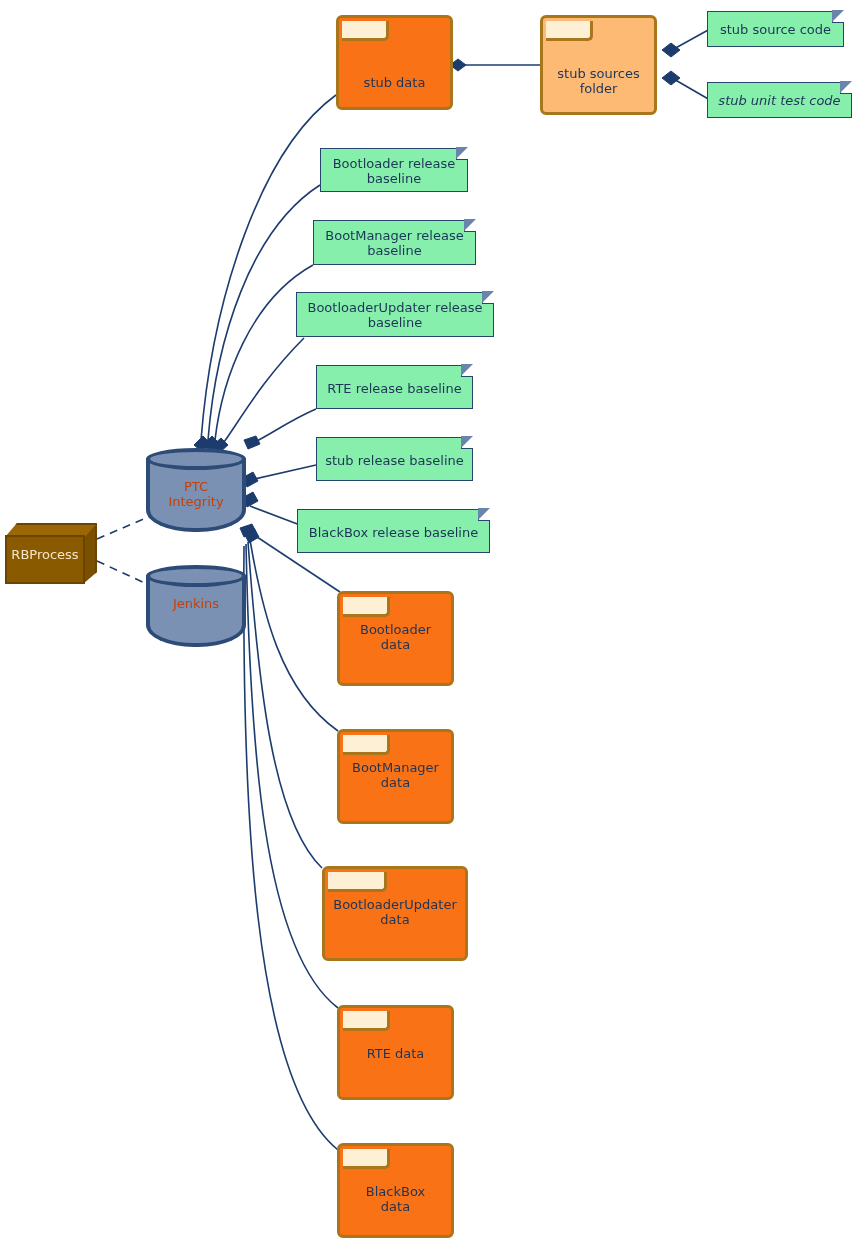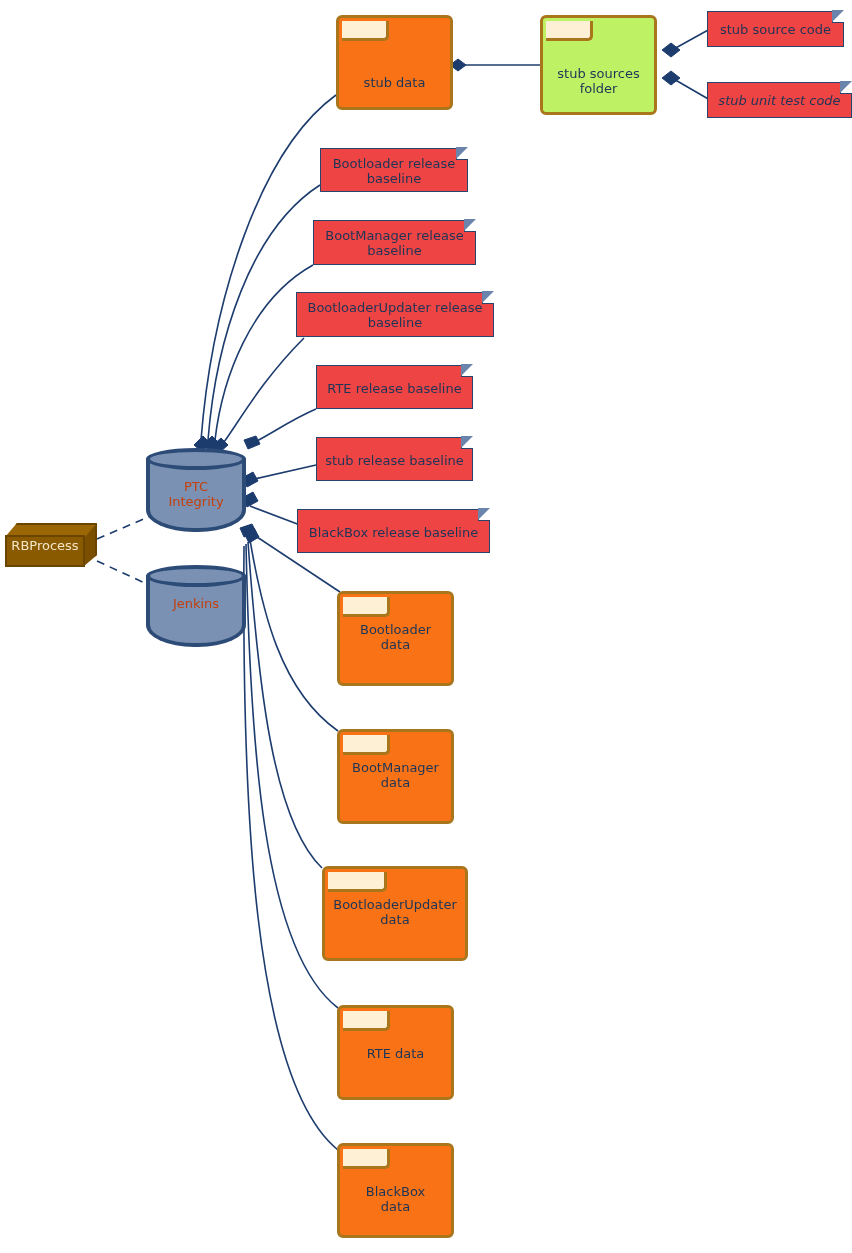--- a/index.html
+++ b/index.html
@@ -44,21 +44,21 @@
     left: 0;
     right: 0;
     text-align: center;
     line-height: 15px;
     white-space: pre-line;
     pointer-events: none;
   }
 
   
   .artifact {
-    background: #ef4444;
+    background: #86efac;
     border: 1px solid #25456E;
     color: #1D3557;
     font-size: 13px;
   }
   .artifact .fold {
     position: absolute;
     top: -1px;
     right: -1px;
     width: 12px;
     height: 12px;
@@ -79,21 +79,21 @@
   }
 
   
   .folder {
     border: 3px solid #A9761C;
     border-radius: 6px;
     background: #f97316;
     color: #1D3557;
     font-size: 13px;
   }
-  .folder.light { background: #bef264; }
+  .folder.light { background: #fdba74; }
   .folder .tab {
     position: absolute;
     left: 3px;
     top: 3px;
     height: 20px;
     width: 42%;
     border-bottom: 3px solid #A9761C;
     border-right: 3px solid #A9761C;
     border-bottom-right-radius: 5px;
     background: #FDF0D5;
@@ -283,21 +283,21 @@
       <div class="node-label" style="top:31px; z-index:3;">PTC
 Integrity</div>
     </div>
 
     <div class="node database" style="left:146px; top:565px; width:100px; height:82px;">
       <div class="cyl-body"></div>
       <div class="cyl-top"></div>
       <div class="node-label" style="top:31px; z-index:3;">Jenkins</div>
     </div>
 
-    <div class="node node3d" style="left:5px; top:523px; width:92px; height:44px;">
+    <div class="node node3d" style="left:5px; top:523px; width:92px; height:61px;">
       <div class="side-face"></div>
       <div class="top-face"></div>
       <div class="face"></div>
       <div class="node-label node3d-label">RBProcess</div>
     </div>
 
     <div class="node folder" style="left:337px; top:591px; width:117px; height:95px;">
       <div class="tab"></div>
       <div class="node-label" style="top:28px;">Bootloader
 data</div>

